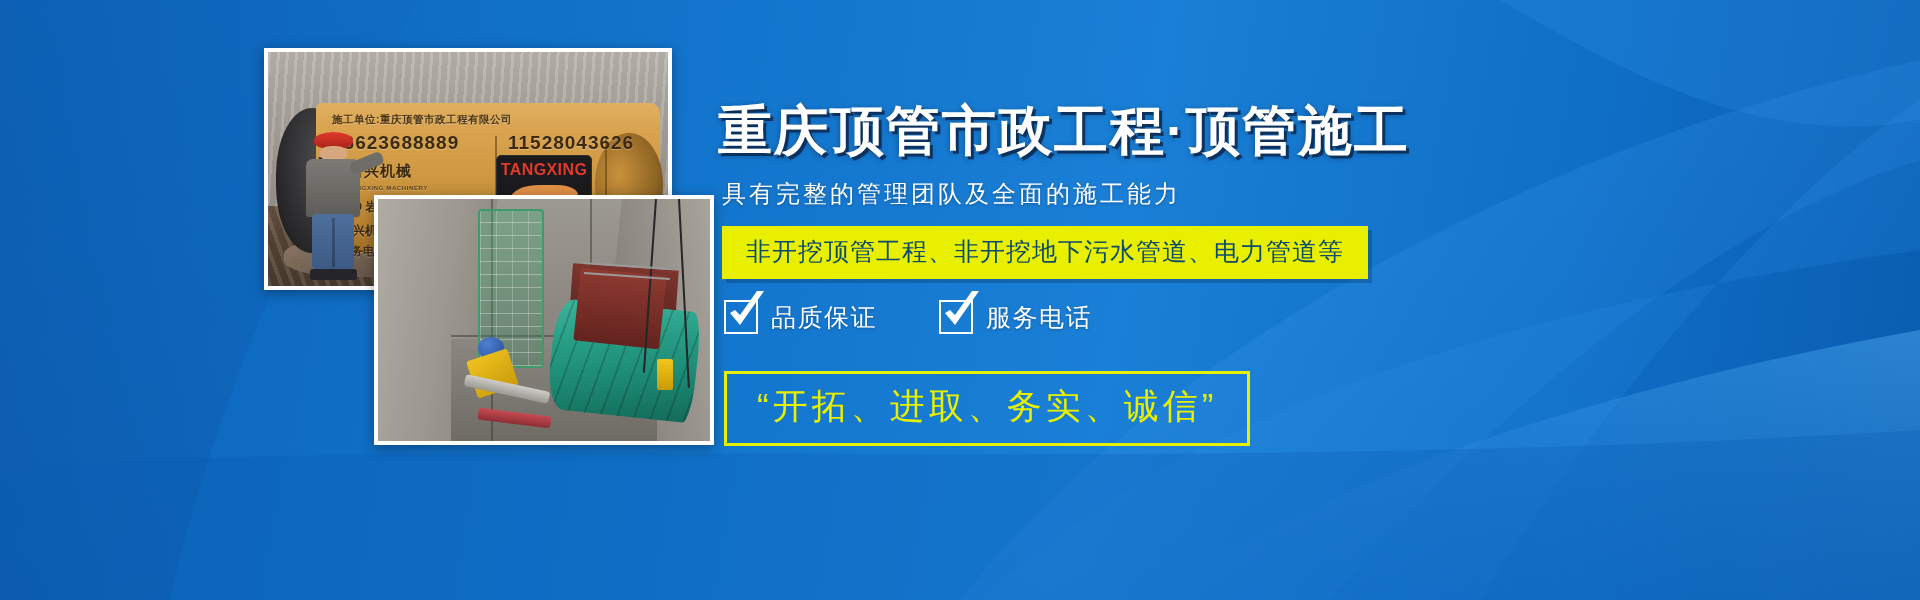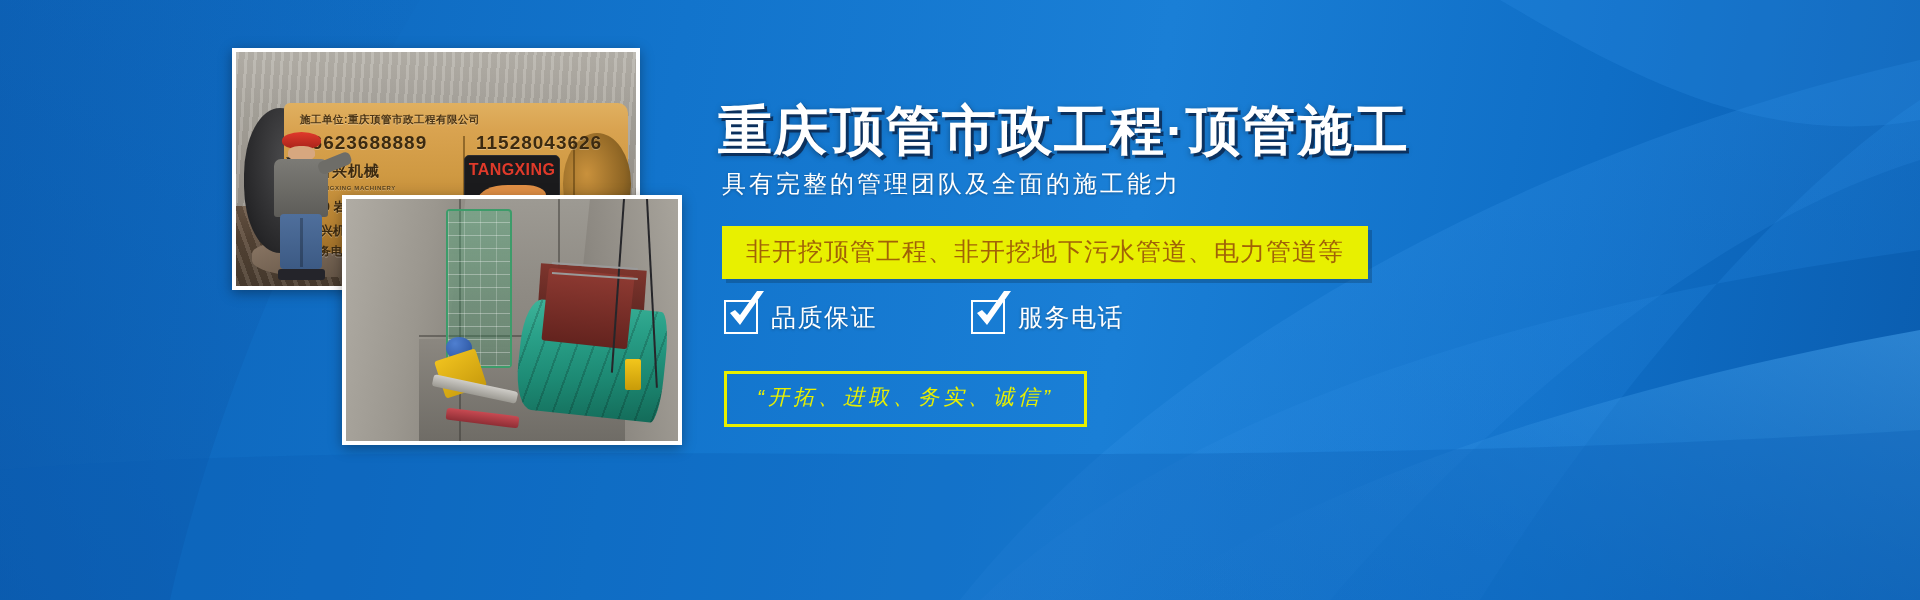--- a/index.html
+++ b/index.html
@@ -18,20 +18,21 @@
   .bg-layer { position: absolute; inset: 0; overflow: hidden; }
   .bg-layer svg { position: absolute; top: 0; left: 0; width: 1920px; height: 600px; }
 
   
   .photo {
     position: absolute;
     border: 4px solid #ffffff;
     box-shadow: 0 3px 12px rgba(0,0,0,0.35);
     overflow: hidden;
     background: #555;
+    margin-left: 32px;
   }
   .photo-1 { left: 232px; top: 48px; width: 408px; height: 242px; z-index: 4; }
   .photo-2 { left: 342px; top: 195px; width: 340px; height: 250px; z-index: 5; }
 
   .ph { position: absolute; inset: 0; }
 
   
   .p1-wall { position:absolute; inset:0;
     background: linear-gradient(180deg,#b9b5ad 0%,#a8a49c 30%,#9d9890 55%,#8f8a82 100%); }
   .p1-wall::after{content:"";position:absolute;inset:0;
@@ -129,47 +130,47 @@
   
   .content { position: absolute; left: 718px; top: 0; width: 1150px; height: 572px; z-index: 6; }
 
   .title {
     position:absolute; left:0; top:95px;
     font-size:54px; font-weight:800; color:#ffffff; letter-spacing:2px;
     white-space:nowrap;
     text-shadow: 3px 3px 0 rgba(10,40,80,.85), 0 2px 6px rgba(0,0,0,.35);
   }
   .subtitle {
-    position:absolute; left:4px; top:168px;
+    position:absolute; left:4px; top:178px;
     font-size:24px; color:#ffffff; letter-spacing:3px; font-weight:400;
     text-shadow: 0 1px 3px rgba(0,0,0,.3);
   }
   .tagline-bar {
     position:absolute; left:4px; top:226px;
     background:#e8f000;
     padding:9px 24px 11px 24px;
     box-shadow: 4px 4px 0 rgba(0,0,0,.18);
   }
   .tagline-bar span {
-    font-size:25px; color:#a16207; letter-spacing:1px; font-weight:400; white-space:nowrap;
-  }
-  .features { position:absolute; left:6px; top:300px; display:flex; align-items:center; gap:94px; }
+    font-size:25px; color:#0c4a6e; letter-spacing:1px; font-weight:400; white-space:nowrap;
+  }
+  .features { position:absolute; left:6px; top:300px; display:flex; align-items:center; gap:62px; }
   .feature { display:flex; align-items:center; gap:13px; }
   .check-box {
     position:relative; width:34px; height:34px;
     border:2px solid #ffffff; flex:0 0 auto;
   }
   .check-box svg { position:absolute; left:-2px; top:-13px; width:44px; height:44px; overflow:visible; }
   .feature-label { font-size:25px; color:#ffffff; letter-spacing:1.5px; white-space:nowrap;
     text-shadow:0 1px 3px rgba(0,0,0,.3); }
   .quote-box {
     position:absolute; left:6px; top:371px;
     border:3px solid #e8f000; padding:9px 30px 13px 30px;
   }
-  .quote-box span { font-size:21px; color:#e8f000; letter-spacing:4px; white-space:nowrap; font-weight:400;font-style:italic; }
+  .quote-box span { font-size:35px; color:#e8f000; letter-spacing:4px; white-space:nowrap; font-weight:400; }
 </style>
 </head>
 <body>
 
 <div class="banner">
 
   <div class="bg-layer">
     <svg viewBox="0 0 1920 600" preserveAspectRatio="none">
       <defs>
         <linearGradient id="gA" x1="0" y1="0" x2="1" y2="1">

